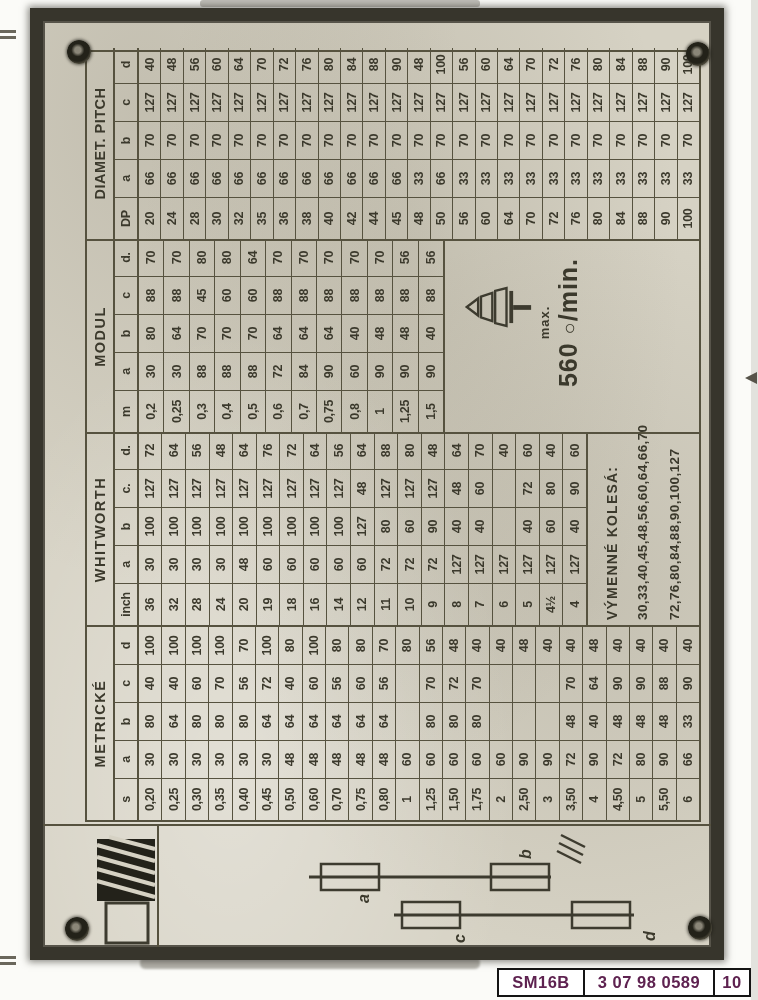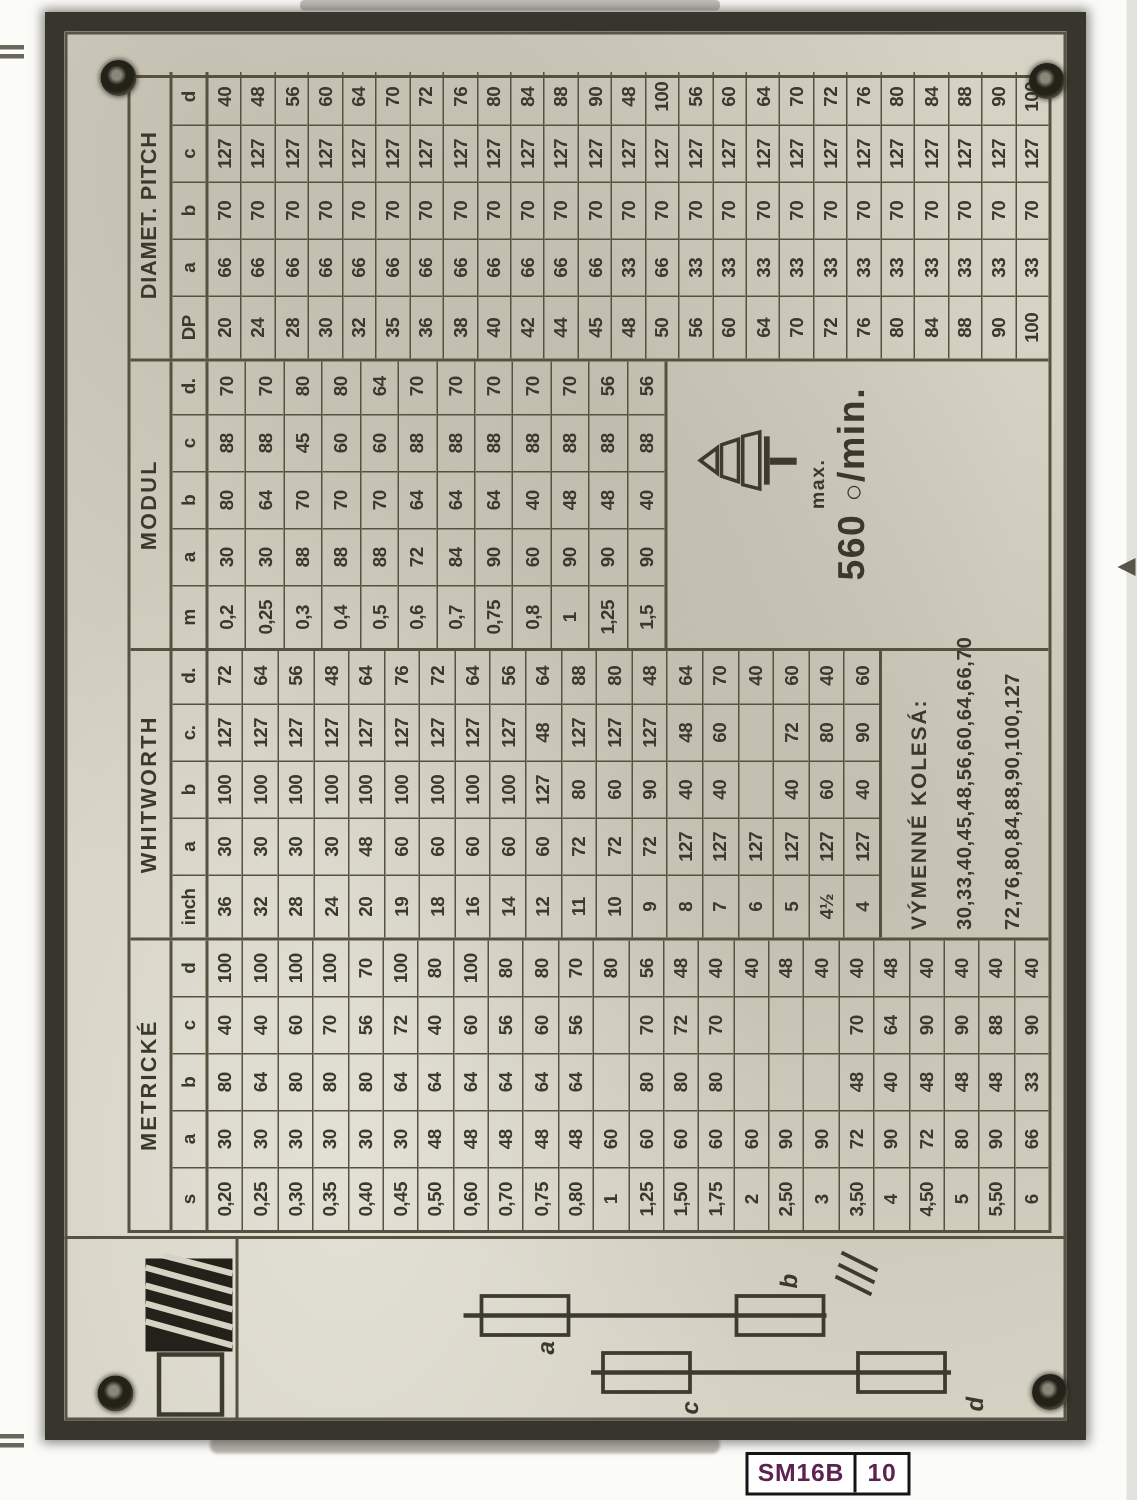--- a/index.html
+++ b/index.html
@@ -82,21 +82,21 @@
   .screw-tl{left:37px;top:32px}
   .screw-tr{left:656px;top:34px}
   .screw-bl{left:35px;top:909px}
   .screw-br{left:658px;top:908px}
 
   
   .footer{position:absolute;left:497px;top:968px;height:29px;display:flex;border:2.5px solid #141414;background:#fff}
   .f-cell{display:flex;align-items:center;justify-content:center;border-left:2.5px solid #141414;
     font-size:16.5px;font-weight:700;color:#5e2250;letter-spacing:.5px;padding:0 4px}
   .f-cell:first-child{border-left:none}
-  .f-model{width:70px}
+  .f-model{width:84px}
   .f-num{width:130px}
   .f-page{width:36px}
 
   svg .ln{stroke:#3d3b2f;fill:none}
   svg text{fill:#3b392c;font-family:"Liberation Sans",sans-serif;font-weight:700}
 </style>
 </head>
 <body>
 
 <div class="page">
@@ -781,15 +781,16 @@
     </div>
 
     <div class="screw screw-tl"></div>
     <div class="screw screw-tr"></div>
     <div class="screw screw-bl"></div>
     <div class="screw screw-br"></div>
   </div>
 
   <div class="footer">
     <div class="f-cell f-model">SM16B</div>
+    <div class="f-cell f-num">3 07 98 0589</div>
     <div class="f-cell f-page">10</div>
   </div>
 </div>
 
 </body></html>

